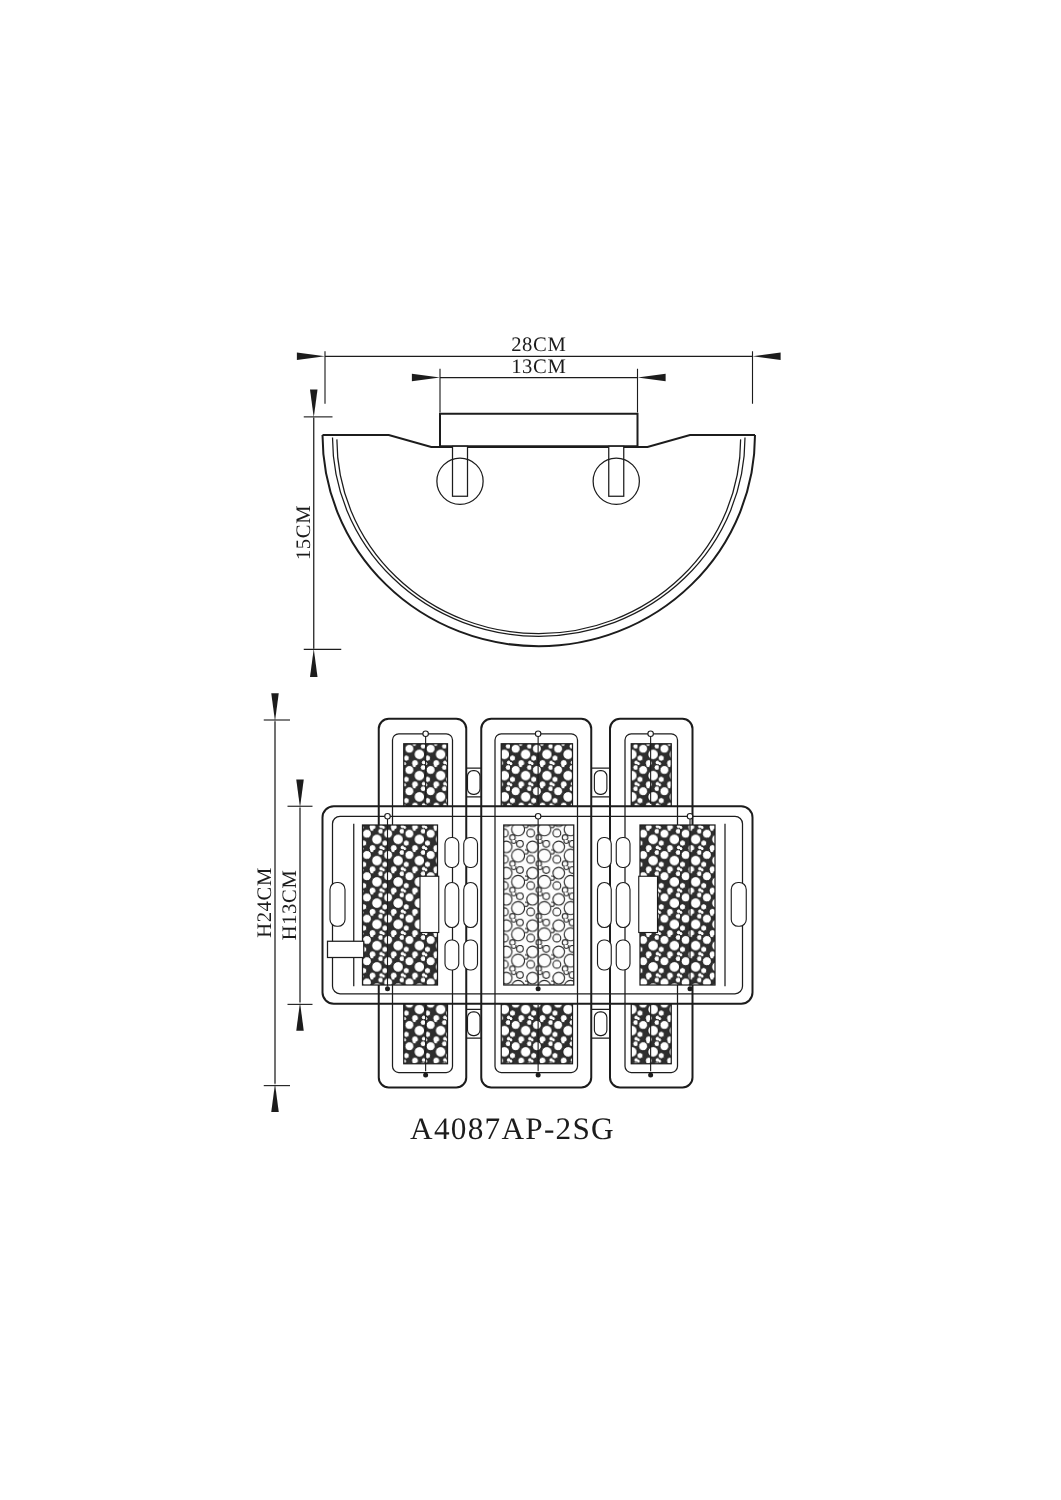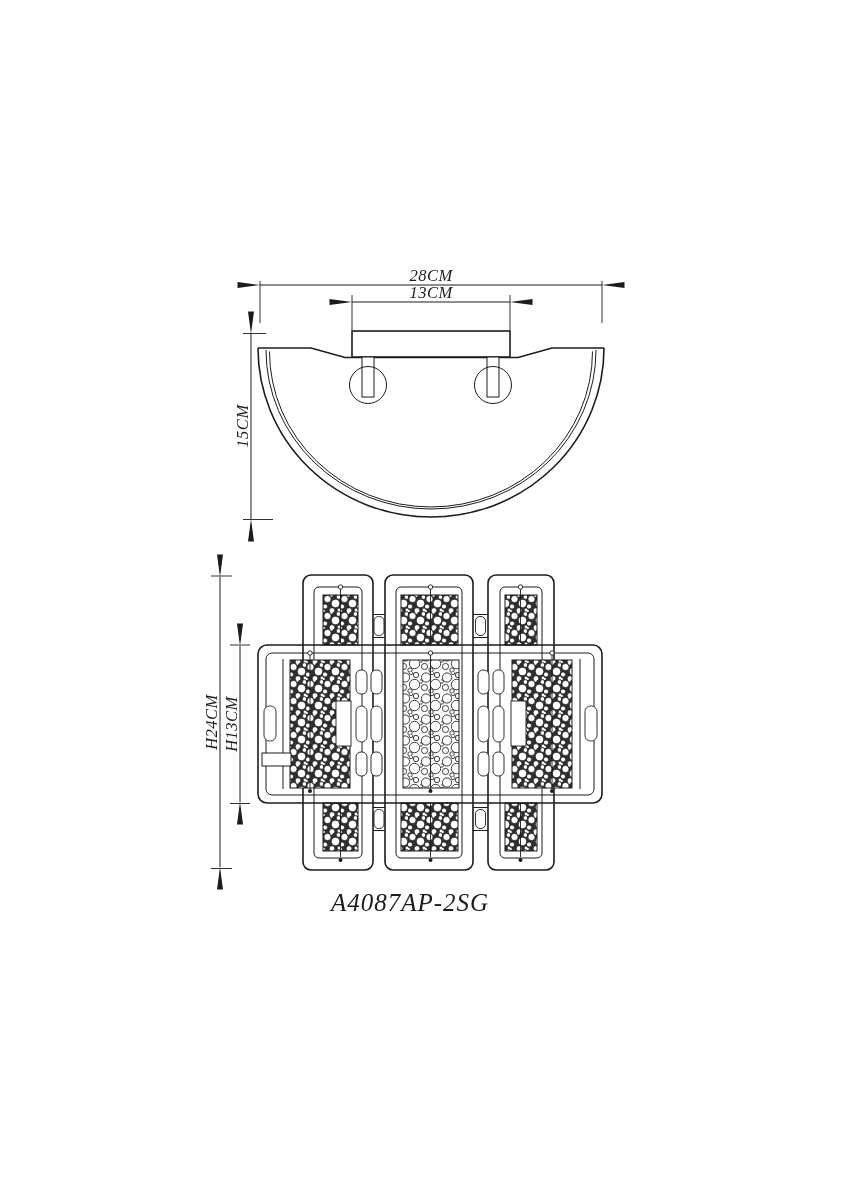--- a/index.html
+++ b/index.html
@@ -4,21 +4,20 @@
 <style>
   html, body { margin: 0; padding: 0; background: #e9e9e9; }
   .canvas {
     position: relative;
     width: 849px;
     height: 1200px;
     background: #ffffff;
     margin: 0 auto;
     overflow: hidden;
     font-family: "Liberation Serif", "DejaVu Serif", serif;
-    font-style: italic;
   }
   svg { position: absolute; inset: 0; display: block; }
   text {
     font-family: "Liberation Serif", "DejaVu Serif", serif;
     fill: #1c1c1c;
   }
   .dim-text { font-size: 16.5px; letter-spacing: 0.5px; }
   .model-text { font-size: 25px; letter-spacing: 1px; }
   .ln  { stroke: #1c1c1c; fill: none; }
   .w16 { stroke-width: 1.6; }

